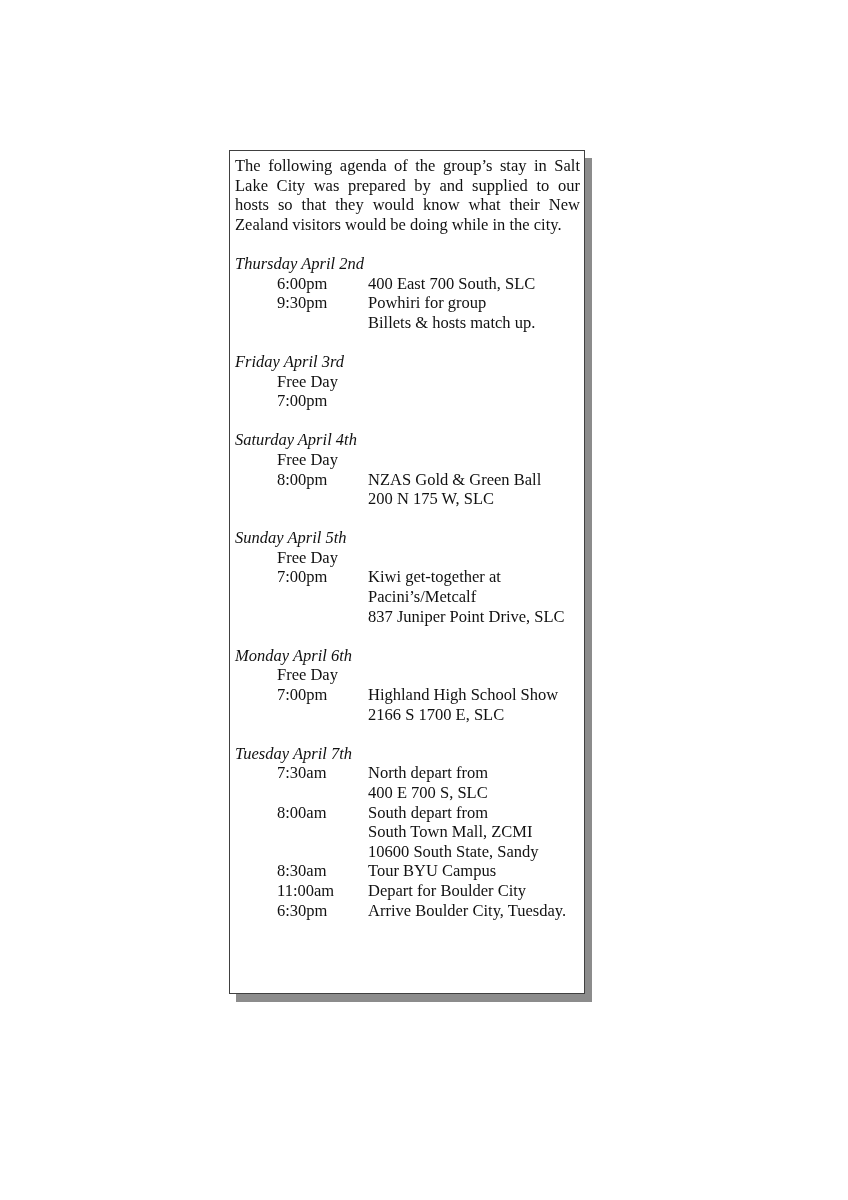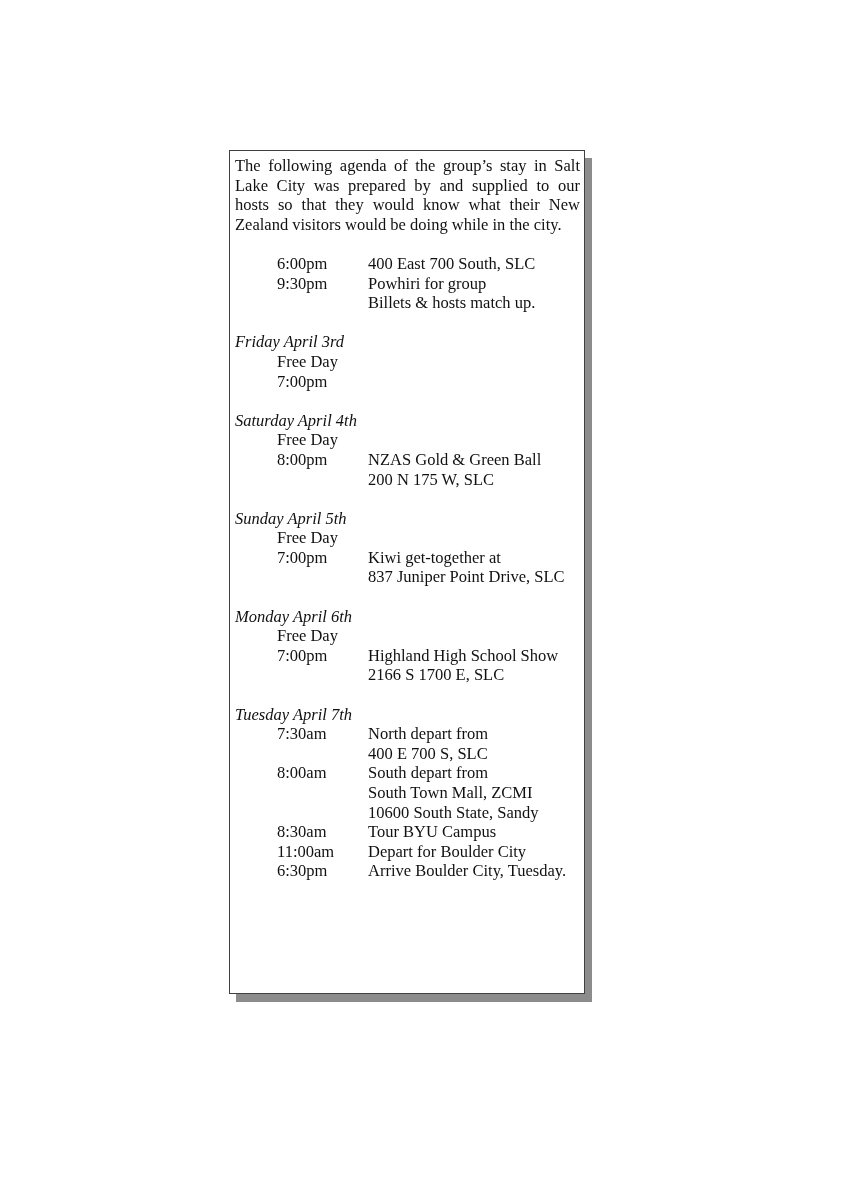--- a/index.html
+++ b/index.html
@@ -66,20 +66,21 @@
 <div class="canvas">
   <div class="doc-box">
     <div class="intro">
       <div class="intro-line">The following agenda of the group’s stay in Salt</div>
       <div class="intro-line">Lake City was prepared by and supplied to our</div>
       <div class="intro-line">hosts so that they would know what their New</div>
       <div class="intro-line last">Zealand visitors would be doing while in the city.</div>
     </div>
     <div id="days">
         <section class="day">
+          <div class="day-title">Thursday April 2nd</div>
           <div class="entry">
             <div class="time">6:00pm</div>
             <div class="details">
               <div class="detail-line">400 East 700 South, SLC</div>
             </div>
           </div>
           <div class="entry">
             <div class="time">9:30pm</div>
             <div class="details">
               <div class="detail-line">Powhiri for group</div>
@@ -114,20 +115,21 @@
         <section class="day">
           <div class="day-title">Sunday April 5th</div>
           <div class="entry">
             <div class="time">Free Day</div>
             <div class="details"></div>
           </div>
           <div class="entry">
             <div class="time">7:00pm</div>
             <div class="details">
               <div class="detail-line">Kiwi get-together at</div>
+              <div class="detail-line">Pacini’s/Metcalf</div>
               <div class="detail-line">837 Juniper Point Drive, SLC</div>
             </div>
           </div>
         </section>
         <section class="day">
           <div class="day-title">Monday April 6th</div>
           <div class="entry">
             <div class="time">Free Day</div>
             <div class="details"></div>
           </div>

